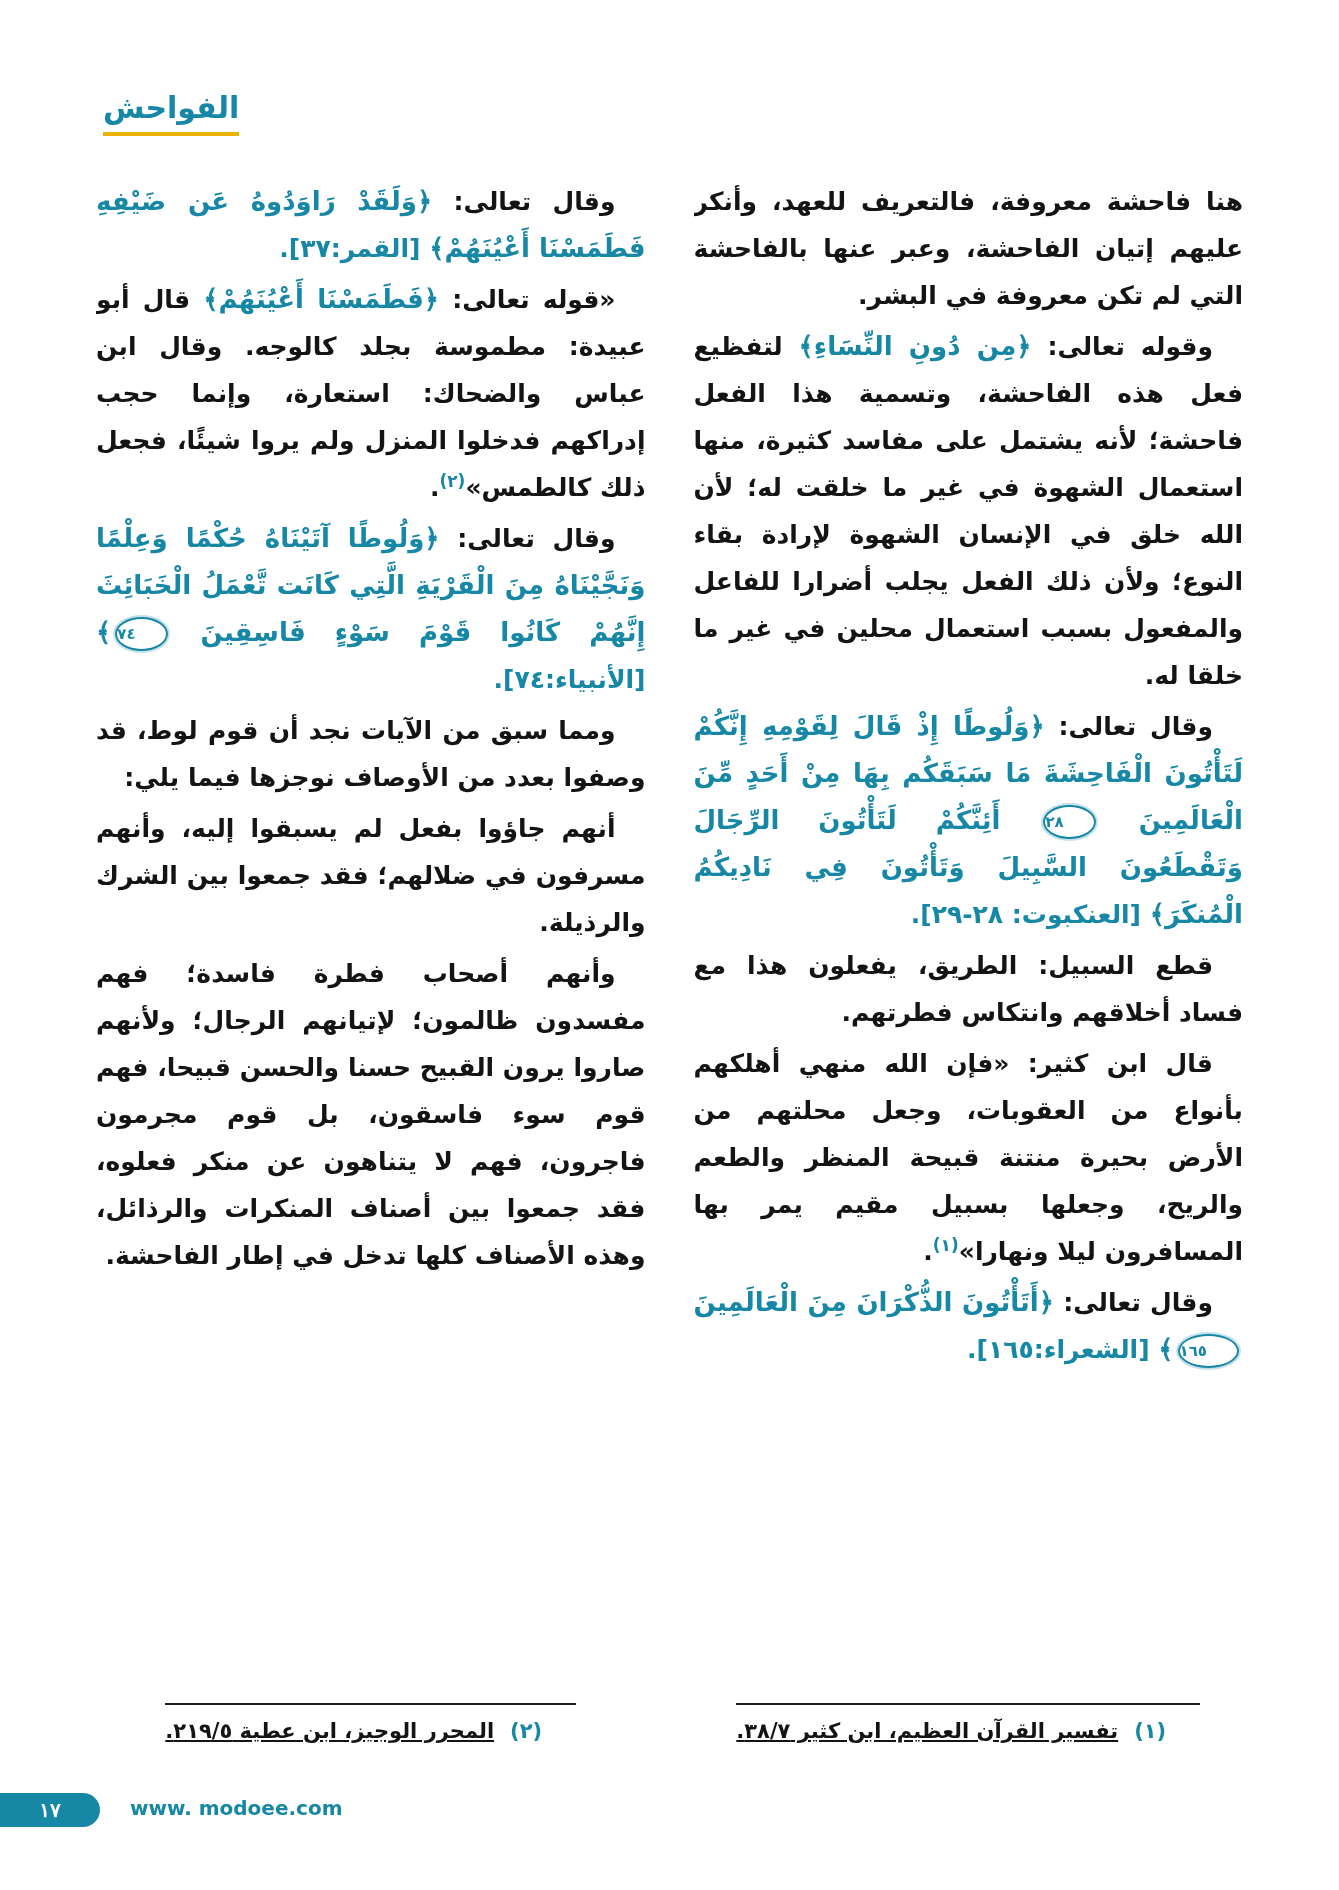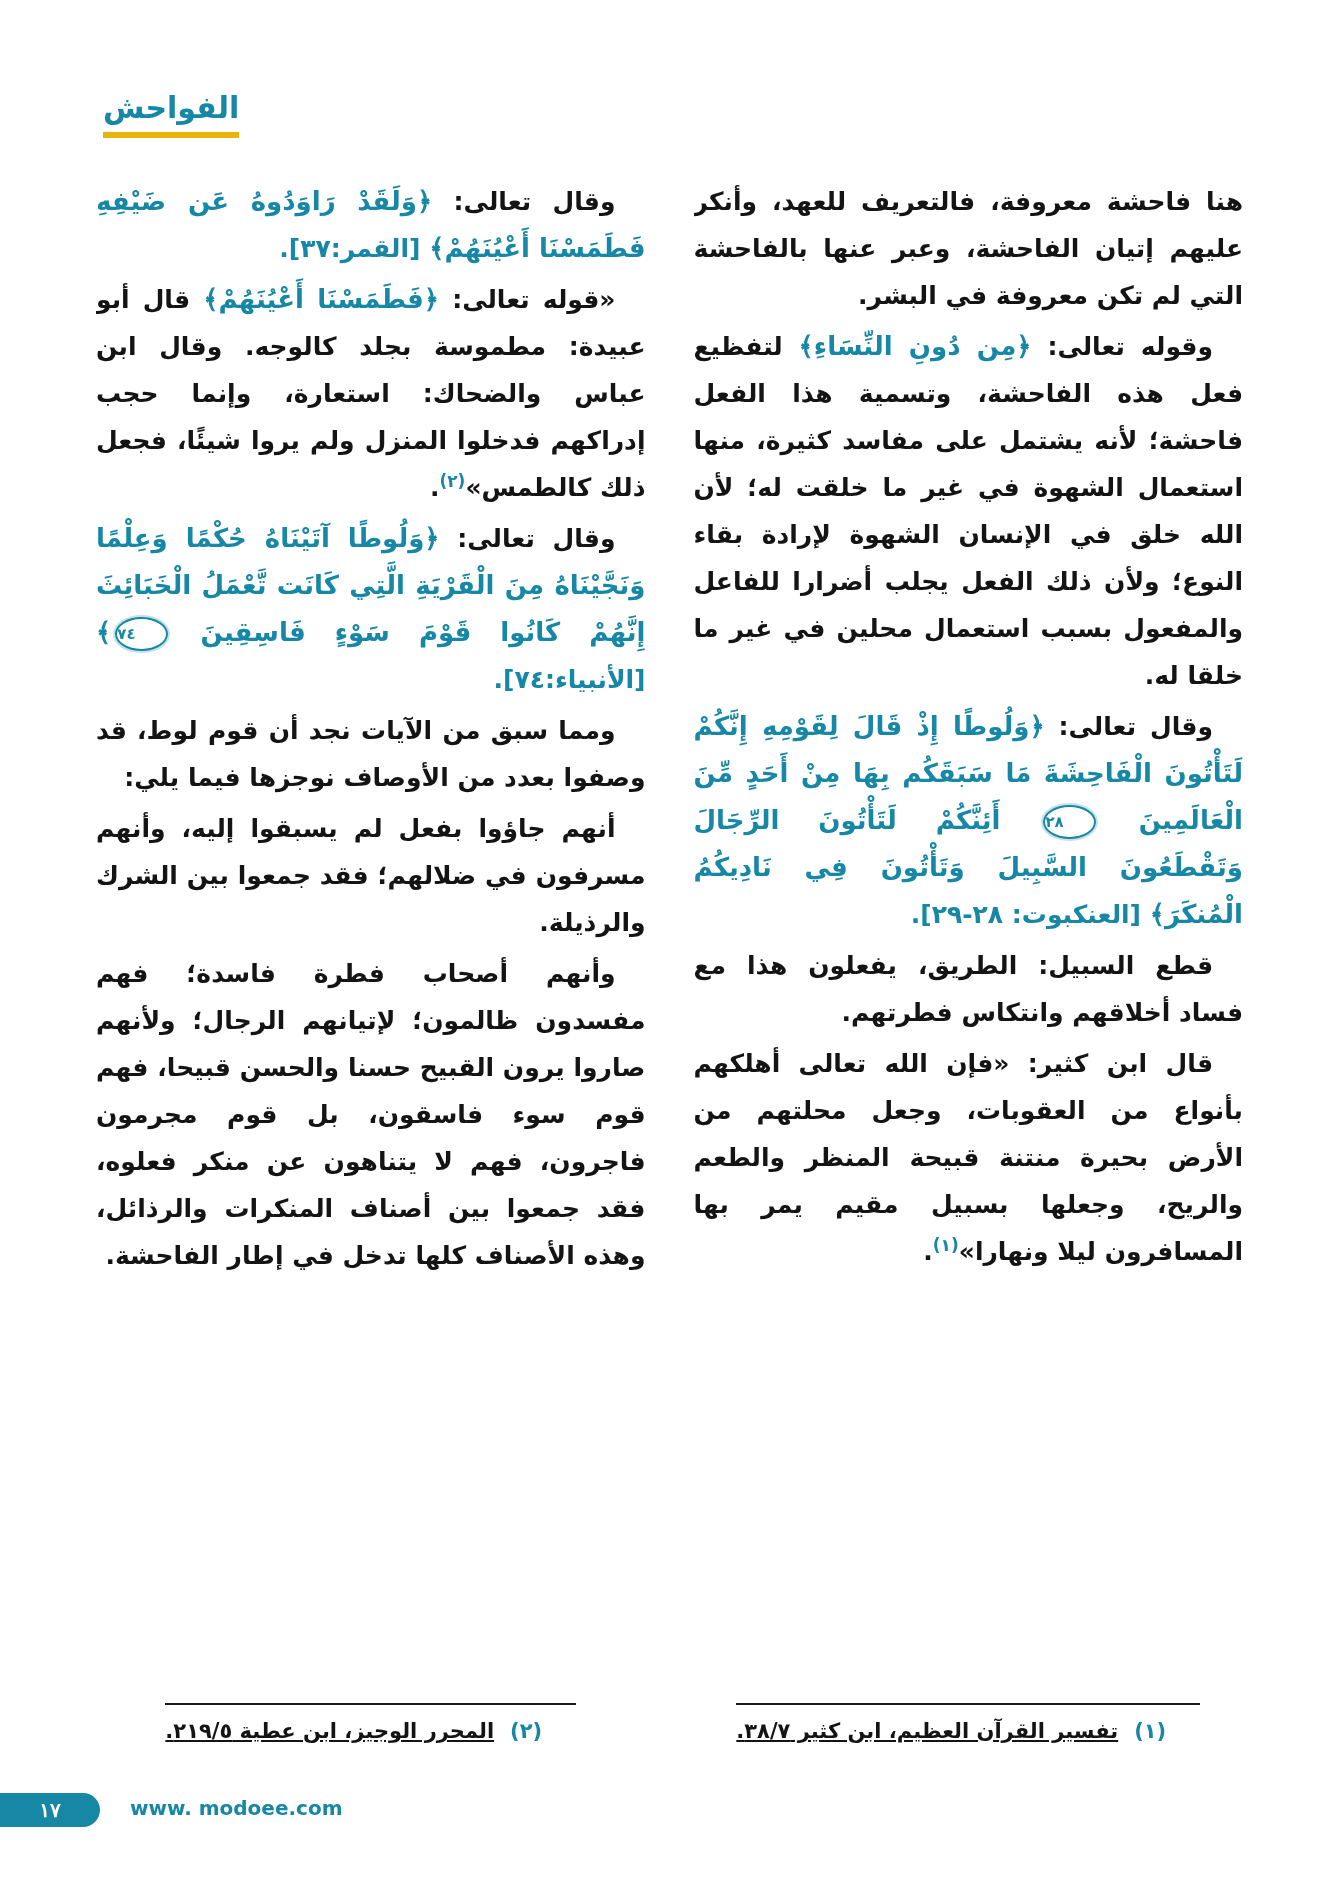--- a/index.html
+++ b/index.html
@@ -18,21 +18,21 @@
   }
   .header {
     position: absolute;
     top: 90px; left: 103px;
   }
   .header-title {
     display: inline-block;
     font-size: 30px;
     font-weight: bold;
     color: #1787a6;
-    border-bottom: 6px solid #eab308;
+    border-bottom: 4px solid #eab308;
     padding-bottom: 7px;
   }
   .content {
     position: absolute;
     top: 178px;
     left: 96px; right: 96px;
     height: 1565px;
     display: flex;
     flex-direction: row;
     direction: rtl;
@@ -133,21 +133,22 @@
     <span class="header-title">الفواحش</span>
   </div>
 
   <div class="content">
 
     <div class="col" id="col-right">
       <p class="para indent-none"><span class="seg-text">هنا فاحشة معروفة، فالتعريف للعهد، وأنكر عليهم إتيان الفاحشة، وعبر عنها بالفاحشة التي لم تكن معروفة في البشر.</span></p>
         <p class="para indent-normal"><span class="seg-text">وقوله تعالى: </span><span class="seg-quran">﴿مِن دُونِ النِّسَاءِ﴾</span><span class="seg-text"> لتفظيع فعل هذه الفاحشة، وتسمية هذا الفعل فاحشة؛ لأنه يشتمل على مفاسد كثيرة، منها استعمال الشهوة في غير ما خلقت له؛ لأن الله خلق في الإنسان الشهوة لإرادة بقاء النوع؛ ولأن ذلك الفعل يجلب أضرارا للفاعل والمفعول بسبب استعمال محلين في غير ما خلقا له.</span></p>
         <p class="para indent-normal"><span class="seg-text">وقال تعالى: </span><span class="seg-quran">﴿وَلُوطًا إِذْ قَالَ لِقَوْمِهِ إِنَّكُمْ لَتَأْتُونَ الْفَاحِشَةَ مَا سَبَقَكُم بِهَا مِنْ أَحَدٍ مِّنَ الْعَالَمِينَ </span><span class="seg-aya">٢٨</span><span class="seg-quran"> أَئِنَّكُمْ لَتَأْتُونَ الرِّجَالَ وَتَقْطَعُونَ السَّبِيلَ وَتَأْتُونَ فِي نَادِيكُمُ الْمُنكَرَ﴾</span><span class="seg-ref"> [العنكبوت: ٢٨-٢٩].</span></p>
         <p class="para indent-normal"><span class="seg-text">قطع السبيل: الطريق، يفعلون هذا مع فساد أخلاقهم وانتكاس فطرتهم.</span></p>
-        <p class="para indent-normal"><span class="seg-text">قال ابن كثير: «فإن الله تعالى أهلكهم بأنواع من العقوبات، وجعل محلتهم من الأرض بحيرة منتنة قبيحة المنظر والطعم والريح، وجعلها بسبيل مقيم يمر بها المسافرون ليلا ونهارا»</span><span class="seg-fn">(١)</span><span class="seg-text">.</span></p>
+        <p class="para indent-normal"><span class="seg-text">قال ابن كثير: «فإن الله منهي أهلكهم بأنواع من العقوبات، وجعل محلتهم من الأرض بحيرة منتنة قبيحة المنظر والطعم والريح، وجعلها بسبيل مقيم يمر بها المسافرون ليلا ونهارا»</span><span class="seg-fn">(١)</span><span class="seg-text">.</span></p>
+        <p class="para indent-normal"><span class="seg-text">وقال تعالى: </span><span class="seg-quran">﴿أَتَأْتُونَ الذُّكْرَانَ مِنَ الْعَالَمِينَ </span><span class="seg-aya">١٦٥</span><span class="seg-quran">﴾</span><span class="seg-ref"> [الشعراء:١٦٥].</span></p>
         <div class="footnote">
         <span class="fn-num">(١)</span>
         <span class="fn-text">تفسير القرآن العظيم، ابن كثير ٣٨/٧.</span>
       </div>
     </div>
 
     <div class="col" id="col-left">
       <p class="para indent-normal"><span class="seg-text">وقال تعالى: </span><span class="seg-quran">﴿وَلَقَدْ رَاوَدُوهُ عَن ضَيْفِهِ فَطَمَسْنَا أَعْيُنَهُمْ﴾</span><span class="seg-ref"> [القمر:٣٧].</span></p>
         <p class="para indent-normal"><span class="seg-text">«قوله تعالى: </span><span class="seg-quran">﴿فَطَمَسْنَا أَعْيُنَهُمْ﴾</span><span class="seg-text"> قال أبو عبيدة: مطموسة بجلد كالوجه. وقال ابن عباس والضحاك: استعارة، وإنما حجب إدراكهم فدخلوا المنزل ولم يروا شيئًا، فجعل ذلك كالطمس»</span><span class="seg-fn">(٢)</span><span class="seg-text">.</span></p>
         <p class="para indent-normal"><span class="seg-text">وقال تعالى: </span><span class="seg-quran">﴿وَلُوطًا آتَيْنَاهُ حُكْمًا وَعِلْمًا وَنَجَّيْنَاهُ مِنَ الْقَرْيَةِ الَّتِي كَانَت تَّعْمَلُ الْخَبَائِثَ إِنَّهُمْ كَانُوا قَوْمَ سَوْءٍ فَاسِقِينَ </span><span class="seg-aya">٧٤</span><span class="seg-quran">﴾</span><span class="seg-ref"> [الأنبياء:٧٤].</span></p>

